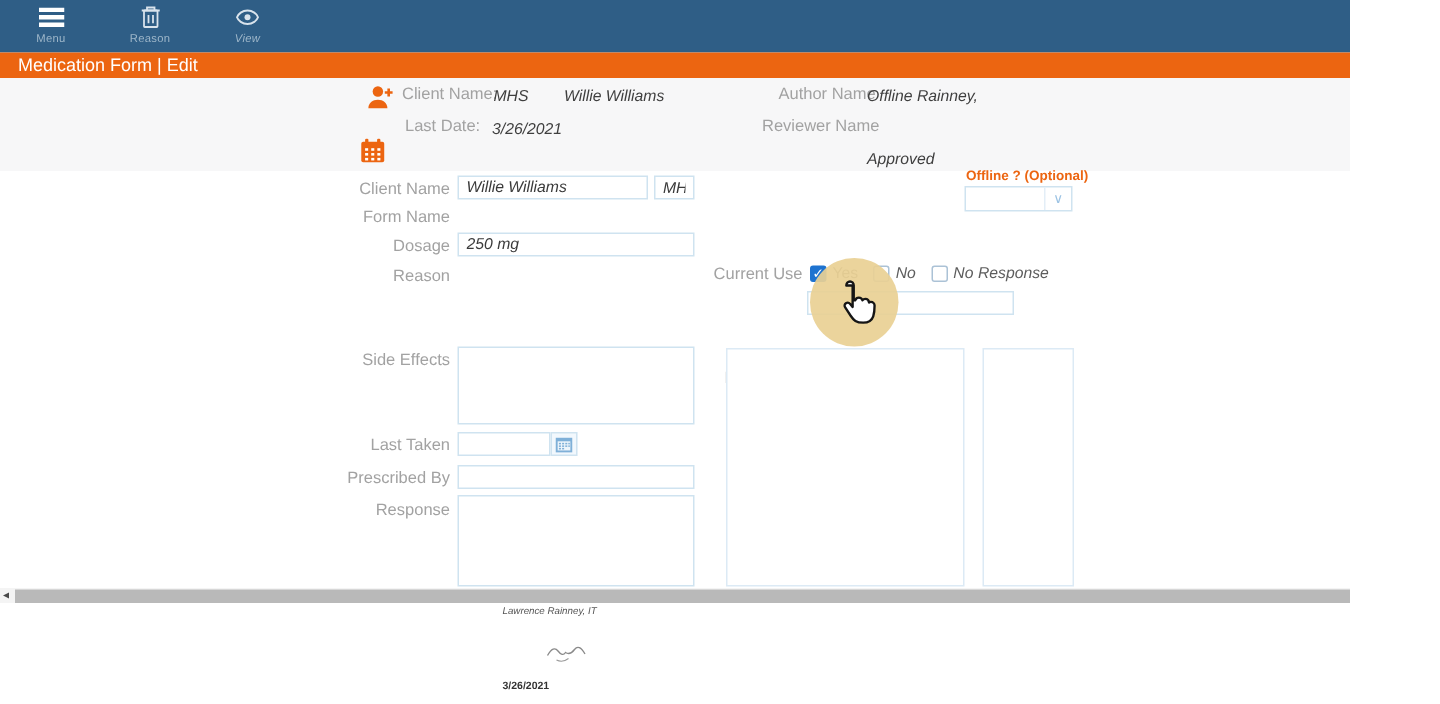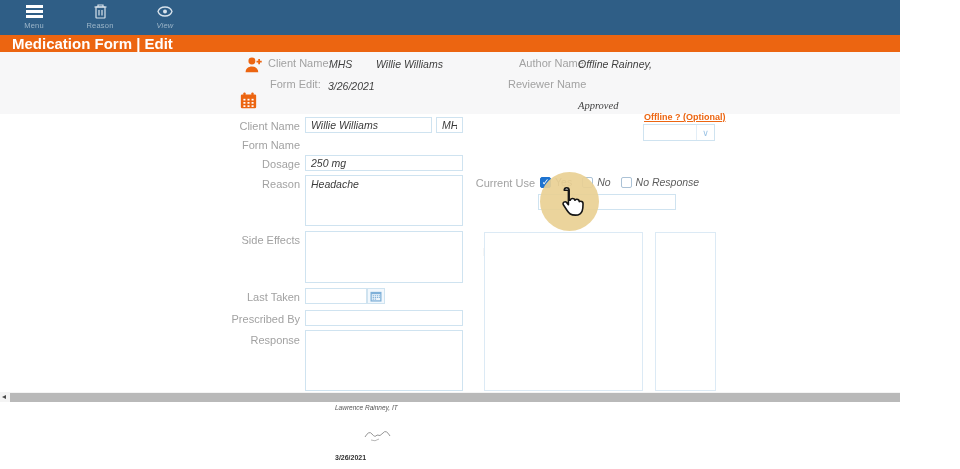--- a/index.html
+++ b/index.html
@@ -13,21 +13,21 @@
   .abs { position:absolute; }
 
   
   .toolbar { position:absolute; left:0; top:0; width:960px; height:35px; background:#2f5e86; }
   .tb-btn { position:absolute; top:3px; text-align:center; color:#9db6c9; font-size:7.5px; cursor:pointer; }
   .tb-btn .ic { height:17px; display:flex; align-items:center; justify-content:center; }
   .tb-btn .tb-lbl { display:block; margin-top:1px; letter-spacing:.2px; }
 
   
   .titlebar { position:absolute; left:0; top:35px; width:948px; height:17px; background:#ec6511; }
-  .titlebar .t { position:absolute; left:12px; top:0; line-height:17px; color:#fff; font-size:15px; font-weight:700; }
+  .titlebar .t { position:absolute; left:12px; top:0; line-height:17px; color:#fff; font-size:12px; font-weight:400; }
   .lock { position:absolute; left:933px; top:3px; }
 
   
   .headerbar { position:absolute; left:0; top:52px; width:948px; height:62px; background:#f7f7f8; }
   .hlbl { position:absolute; color:#a2a2a2; font-size:11px; white-space:nowrap; }
   .hval { position:absolute; color:#3f3f3f; font-size:10.5px; font-style:italic; white-space:nowrap; }
 
   
   .flbl { position:absolute; color:#a2a2a2; font-size:11px; text-align:right; width:120px; white-space:nowrap; }
   .inp {
@@ -38,21 +38,21 @@
   .ta {
     position:absolute; border:1px solid #cfe3f0; background:#fff;
     font-family:inherit; font-size:10.5px; font-style:italic; color:#3a3a3a;
     padding:2px 5px; outline:none; resize:none;
   }
   .panelbox { position:absolute; border:1px solid #dceaf5; background:#fff; }
 
   .cal-btn { position:absolute; width:18px; height:16px; border:1px solid #cfe3f0; background:#f2f8fd;
              display:flex; align-items:center; justify-content:center; cursor:pointer; }
 
-  .offline-lbl { position:absolute; color:#ec6511; font-size:9px; font-weight:700; white-space:nowrap;text-decoration:underline; }
+  .offline-lbl { position:absolute; color:#ec6511; font-size:9px; font-weight:700; white-space:nowrap; }
   .combo { position:absolute; width:72px; height:17px; border:1px solid #cfe3f0; background:#fff; display:flex; }
   .combo .cfield { flex:1; }
   .combo .cbtn { width:18px; border-left:1px solid #e3eef7; display:flex; align-items:center; justify-content:center;
                  color:#9cc3e4; font-size:9px; cursor:pointer; }
 
   .cu-row { position:absolute; left:540px; top:176px; display:flex; align-items:center; height:12px; }
   .cb { width:11px; height:11px; border:1px solid #abc2d6; background:#fff; border-radius:2px;
         display:inline-flex; align-items:center; justify-content:center; cursor:pointer; }
   .cb .tick { display:none; color:#fff; font-size:9px; line-height:9px; font-weight:700; }
   .cb.checked { background:#1e73d0; border-color:#1e73d0; }
@@ -155,41 +155,40 @@
             <rect x="8.8" y="15.6" width="2.4" height="2"></rect>
             <rect x="13.6" y="15.6" width="2.4" height="2"></rect>
         </g>
       </svg>
     </span>
 
     <span class="hlbl" style="left:268px; top:5px;">Client Name:</span>
     <span class="hval" style="left:329px; top:6px;">MHS</span>
     <span class="hval" style="left:376px; top:6px;">Willie Williams</span>
 
-    <span class="hlbl" style="left:270px; top:26px;">Form Edit:</span>
+    <span class="hlbl" style="left:270px; top:26px;">Last Date:</span>
     <span class="hval" style="left:328px; top:28px;">3/26/2021</span>
 
     <span class="hlbl" style="left:519px; top:5px;">Author Name</span>
     <span class="hval" style="left:578px; top:6px;">Offline Rainney,</span>
 
     <span class="hlbl" style="left:508px; top:26px;">Reviewer Name</span>
-    <span class="hval" style="left:578px; top:48px;font-family:Liberation Serif, serif;">Approved</span>
+    <span class="hval" style="left:578px; top:48px;">Approved</span>
   </div>
 
   <span class="flbl" style="left:180px; top:120px;">Client Name</span>
   <input class="inp" style="left: 305px; top: 117px; width: 127px;" value="Willie Williams">
   <input class="inp" style="left: 436px; top: 117px; width: 27px;" value="MHS">
 
   <span class="flbl" style="left:180px; top:139px;">Form Name</span>
 
   <span class="flbl" style="left:180px; top:158px;">Dosage</span>
   <input class="inp" style="left: 305px; top: 155px; width: 158px;" value="250 mg">
 
   <span class="flbl" style="left:180px; top:178px;">Reason</span>
-  <textarea class="ta" style="left: 305px; top: 175px; width: 158px; height: 51px;">Headache</textarea>
 
   <span class="flbl" style="left:180px; top:234px;text-align:right;">Side Effects</span>
   <textarea class="ta" style="left: 305px; top: 231px; width: 158px; height: 52px;"></textarea>
 
   <span class="flbl" style="left:180px; top:291px;">Last Taken</span>
   <input class="inp" style="left: 305px; top: 288px; width: 62px;" value="">
   <span class="cal-btn" style="left:367px; top:288px;">
     <svg width="12" height="11" viewBox="0 0 14 13">
       <rect x="0.5" y="1" width="13" height="11.5" fill="#7fb0d8"></rect>
       <rect x="2" y="3.8" width="10" height="7.2" fill="#eef5fb"></rect>

